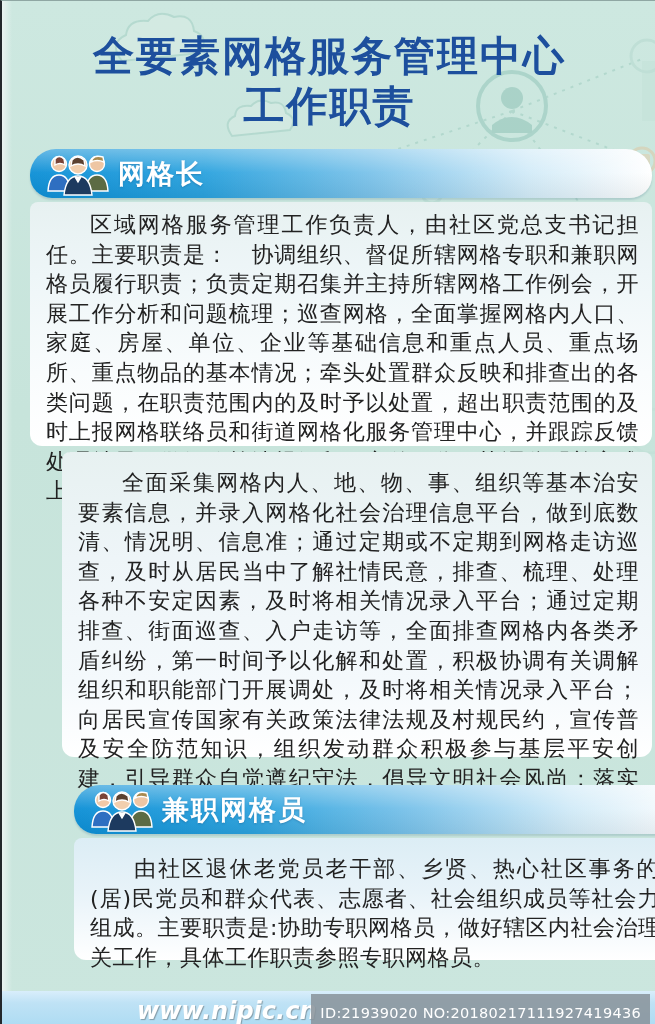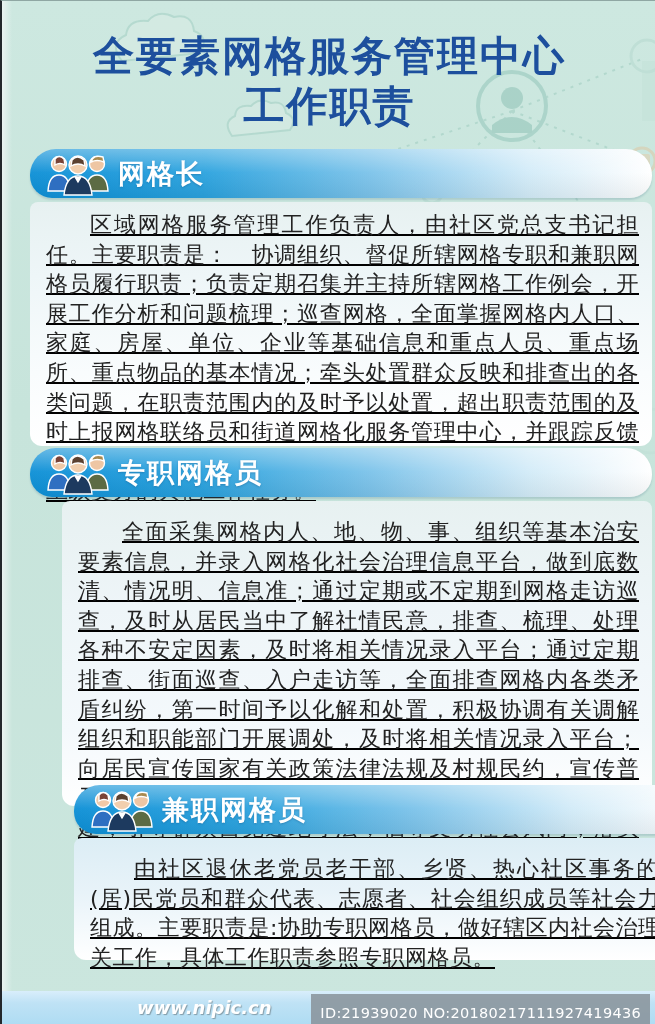--- a/index.html
+++ b/index.html
@@ -24,21 +24,21 @@
   }
   .bg-art{position:absolute;left:0;top:0;z-index:0;opacity:.55;}
   
   .title{
     position:absolute;top:30px;left:0;width:655px;
     text-align:center;z-index:2;
     color:#1d4f9d;font-weight:bold;
     font-size:41px;line-height:50px;letter-spacing:2px;
   }
   
-  .section{position:absolute;left:28px;width:622px;z-index:2;text-decoration:underline;}
+  .section{position:absolute;left:28px;width:622px;z-index:2;}
   .sec1{top:148px;} .sec2{top:447px;} .sec3{top:784px;padding-left:44px;}
   .bar{
     position:relative;height:49px;border-radius:26px 26px 22px 22px;
     background:
       linear-gradient(180deg,rgba(255,255,255,.38) 0%,rgba(255,255,255,.05) 48%,rgba(0,0,0,.05) 100%),
       linear-gradient(90deg,#0c8fd6 0%,#2aa2de 28%,#7cc3ea 55%,#d2ebf8 80%,#ffffff 100%);
     box-shadow:0 2px 2px rgba(40,90,120,.18);
   }
   .bar-icon{position:absolute;left:16px;top:4px;width:64px;height:43px;}
   .bar-label{
@@ -66,21 +66,21 @@
   }
   .site-logo{
     position:absolute;left:30px;top:2px;
     font-size:24px;font-weight:bold;font-style:italic;color:#ffffff;
     letter-spacing:3px;
     text-shadow:1px 1px 0 #8a949b,-1px 1px 0 #8a949b,1px -1px 0 #8a949b,-1px -1px 0 #8a949b,2px 2px 2px rgba(90,100,110,.6);
     margin-top:32px;
   }
   .site-url{
     position:absolute;left:135px;top:6px;
-    font-size:18px;font-weight:bold;font-style:italic;color:#ffffff;
+    font-size:24px;font-weight:bold;font-style:italic;color:#ffffff;
     text-shadow:1px 1px 1px rgba(120,140,150,.8);
   }
   .id-badge{
     position:absolute;right:7px;top:3px;height:22px;line-height:22px;
     background:rgba(138,148,156,.88);
     color:#ffffff;font-size:14.5px;padding:8px 9px;letter-spacing:.3px;
   }
 </style>
 </head>
 <body>
@@ -143,37 +143,20 @@
         </g>
       </svg>
       <span class="bar-label">网格长</span>
     </div>
     <div class="panel p1">
       <p class="body-text">区域网格服务管理工作负责人，由社区党总支书记担任。主要职责是：　协调组织、督促所辖网格专职和兼职网格员履行职责；负责定期召集并主持所辖网格工作例会，开展工作分析和问题梳理；巡查网格，全面掌握网格内人口、家庭、房屋、单位、企业等基础信息和重点人员、重点场所、重点物品的基本情况；牵头处置群众反映和排查出的各类问题，在职责范围内的及时予以处置，超出职责范围的及时上报网格联络员和街道网格化服务管理中心，并跟踪反馈处理结果；做好政策法规解释、宣传工作；协调分配并完成上级交办的其他工作任务。</p>
     </div>
   </div>
 
   <div class="section sec2">
-    <div class="bar">
-      <svg class="bar-icon" viewBox="0 0 64 43">
-        <g stroke="#ffffff" stroke-width="1.4">
-          <circle cx="13" cy="11" r="7.5" fill="#f0c9a8"></circle>
-          <path d="M9 6 q4 -5 9 0 l1 6 q-5 -3 -10 0 z" fill="#7a4337"></path>
-          <path d="M2 38 q1 -16 11 -16 q10 0 11 16 z" fill="#2f6fc1"></path>
-          <circle cx="51" cy="11" r="7.5" fill="#eec6a4"></circle>
-          <path d="M45 9 q2 -8 12 -5 l1 5 q-7 -3 -13 0 z" fill="#a8894e"></path>
-          <path d="M40 38 q1 -16 11 -16 q10 0 11 16 z" fill="#5c6b44"></path>
-          <circle cx="32" cy="12" r="9" fill="#f2cfae"></circle>
-          <path d="M26 7 q5 -6 12 0 l1 6 q-7 -4 -14 0 z" fill="#5b4130"></path>
-          <path d="M18 42 q2 -19 14 -19 q12 0 14 19 z" fill="#1d3a5f"></path>
-          <path d="M29 24 l3 5 l3 -5" fill="#ffffff"></path>
-        </g>
-      </svg>
-      <span class="bar-label">专职网格员</span>
-    </div>
     <div class="panel panel2 p2">
       <p class="body-text">全面采集网格内人、地、物、事、组织等基本治安要素信息，并录入网格化社会治理信息平台，做到底数清、情况明、信息准；通过定期或不定期到网格走访巡查，及时从居民当中了解社情民意，排查、梳理、处理各种不安定因素，及时将相关情况录入平台；通过定期排查、街面巡查、入户走访等，全面排查网格内各类矛盾纠纷，第一时间予以化解和处置，积极协调有关调解组织和职能部门开展调处，及时将相关情况录入平台；向居民宣传国家有关政策法律法规及村规民约，宣传普及安全防范知识，组织发动群众积极参与基层平安创建，引导群众自觉遵纪守法，倡导文明社会风尚；落实区、街道、社区网格服务管理中心交办的其他事项。</p>
     </div>
   </div>
 
   <div class="section sec3">
     <div class="bar">
       <svg class="bar-icon" viewBox="0 0 64 43">
         <g stroke="#ffffff" stroke-width="1.4">
           <circle cx="13" cy="11" r="7.5" fill="#f0c9a8"></circle>

